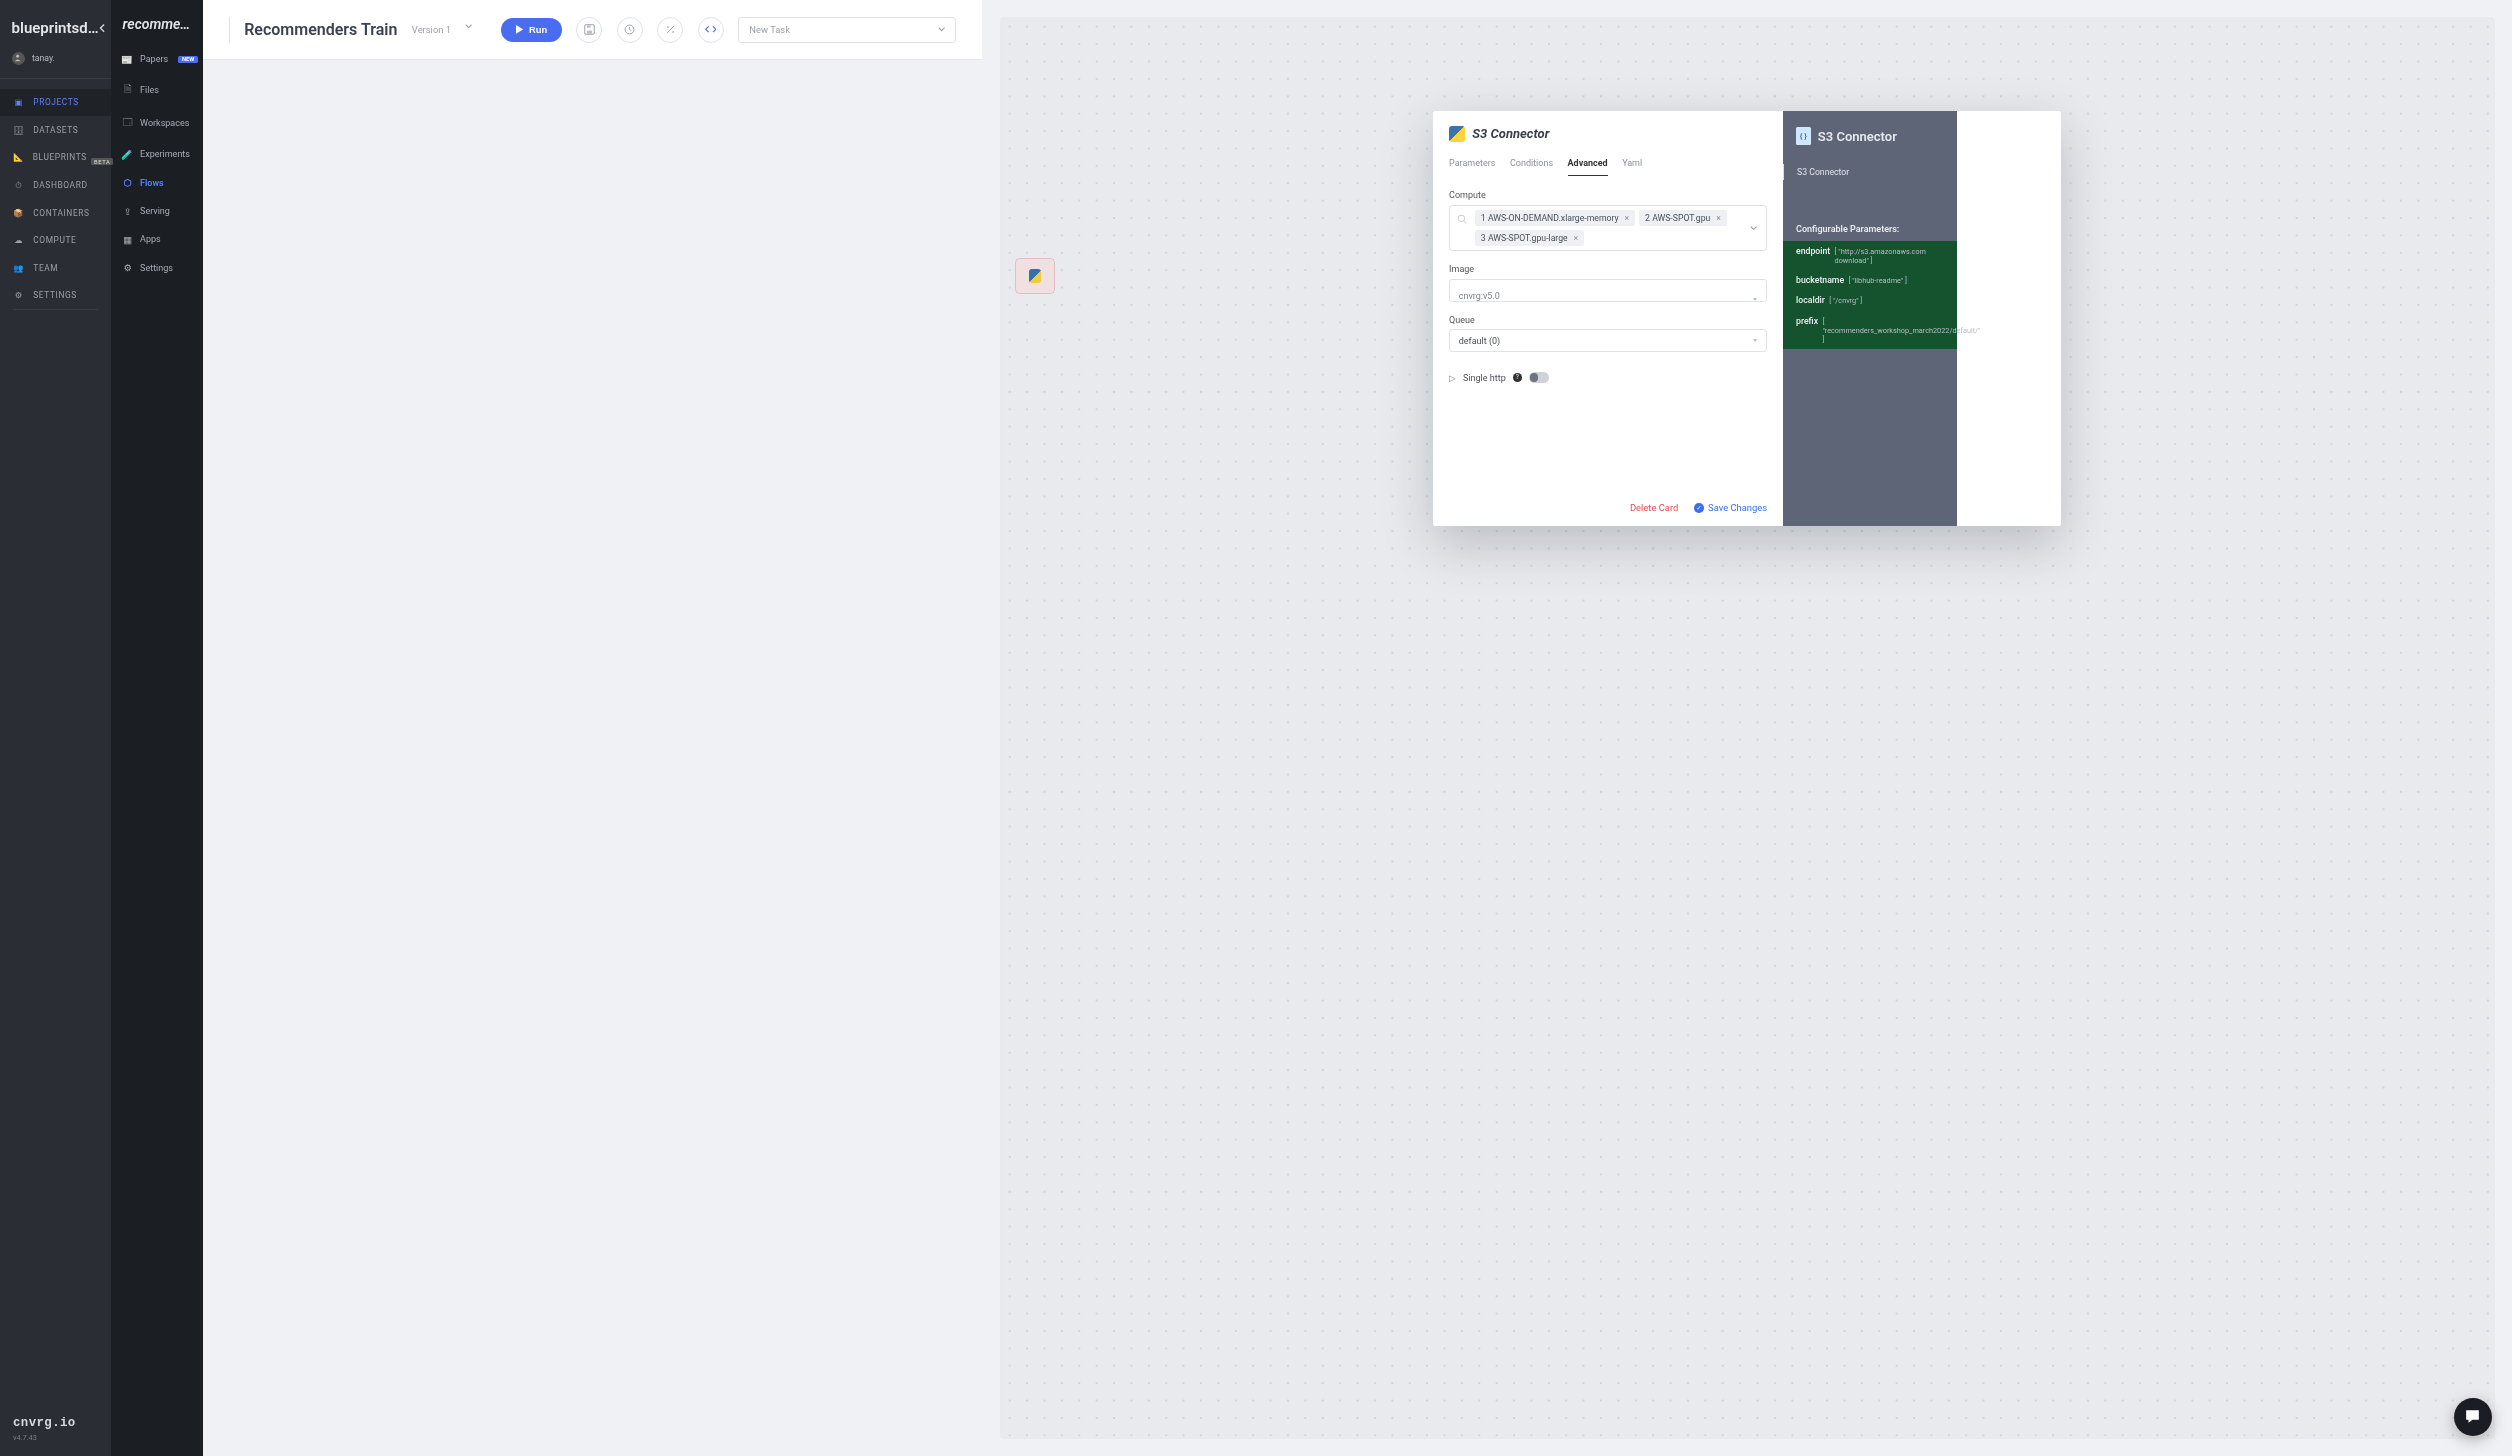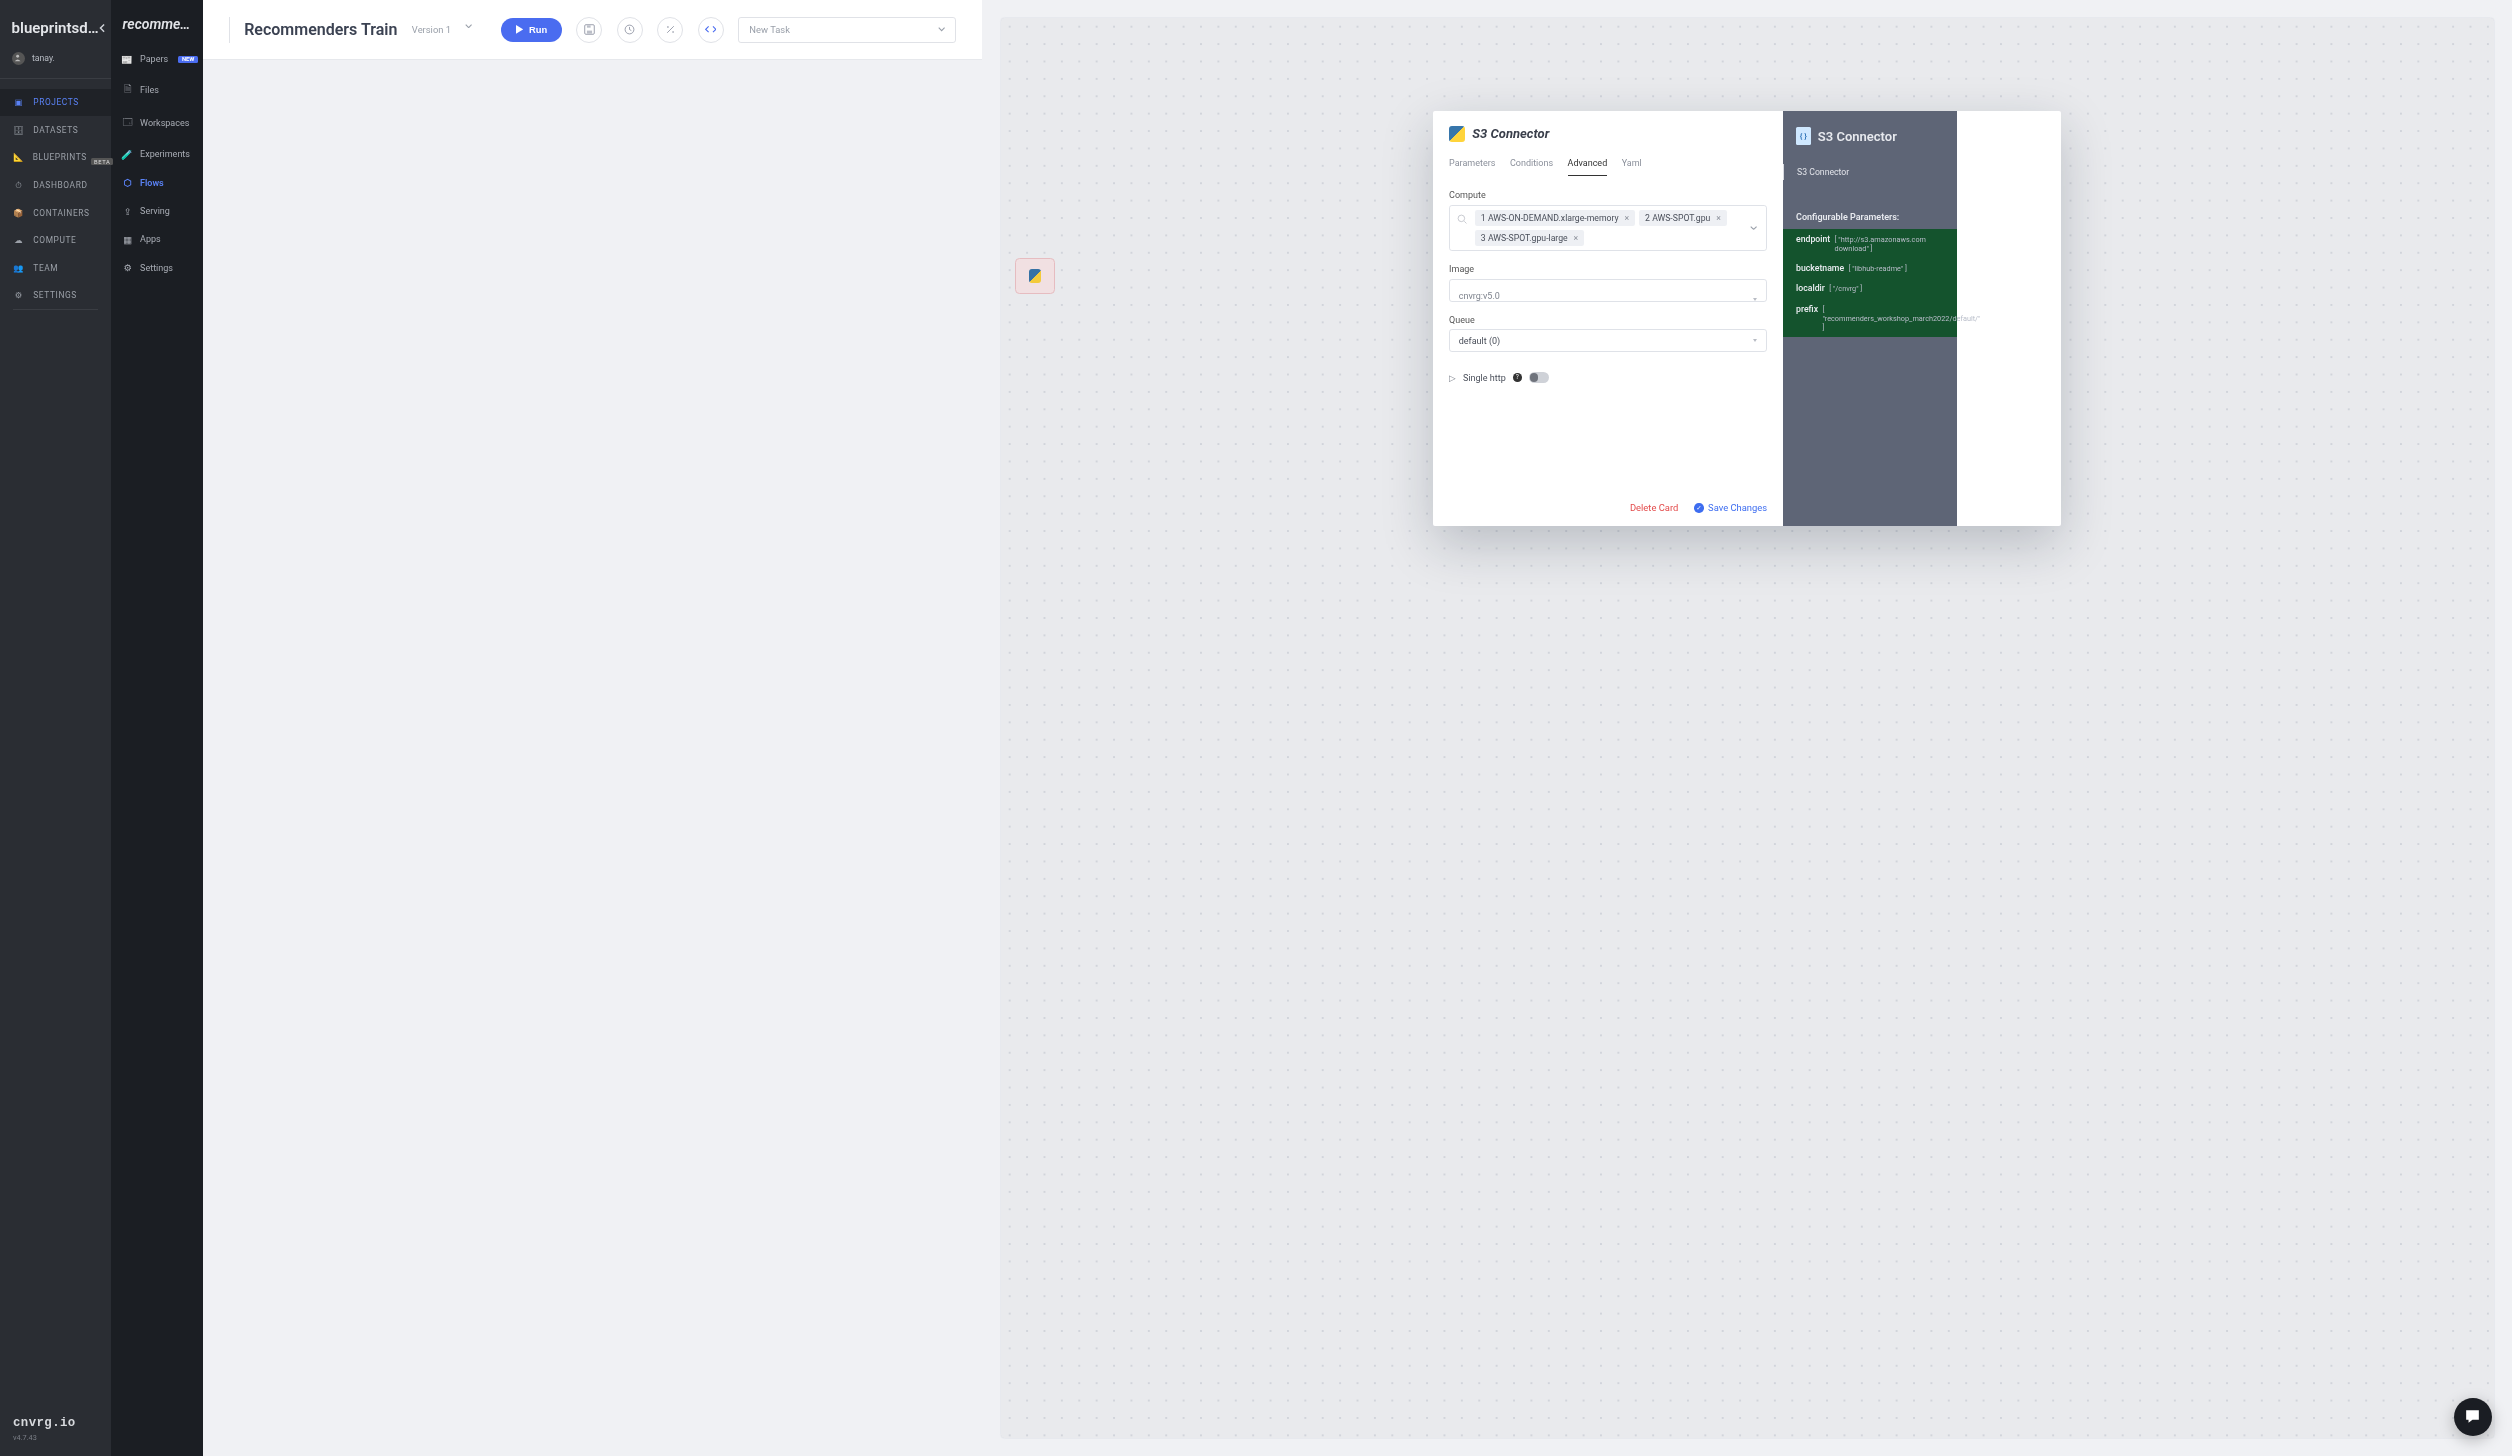--- a/index.html
+++ b/index.html
@@ -139,21 +139,21 @@
 .modal{
   margin-top:93px;width:628px;height:415px;display:flex;border-radius:2px;overflow:hidden;
   box-shadow:0 17.4px 51px rgba(20,30,50,0.22);background:#fff;
 }
 .modal-left{width:350px;padding:14.5px 16px 13px;display:flex;flex-direction:column;}
 .modal-title-row{display:flex;align-items:center;gap:7.3px;}
 .modal-title-row .py{width:16px;height:16px;border-radius:2.9px;background:linear-gradient(135deg,#3776ab 50%,#ffd43b 50%);}
 .modal-title{font-style:italic;font-weight:700;font-size:13px;color:#3a3f4b;}
 .modal-tabs{display:flex;gap:14.5px;margin-top:11.6px;border-bottom:0.7px solid transparent;font-size:9px;}
 .modal-tab{padding:4.4px 0 7.3px;color:#8b909b;cursor:pointer;}
-.modal-tab.active{color:#333;font-weight:400;border-bottom:1.5px solid #333;}
+.modal-tab.active{color:#333;font-weight:700;border-bottom:1.5px solid #333;}
 
 .section-label{font-size:9px;color:#555;margin-top:13px;margin-bottom:4.4px;}
 .multi-select{
   border:0.7px solid #dfe2e8;border-radius:2.9px;padding:4.4px 23px 4.4px 25px;position:relative;min-height:33px;
   display:flex;flex-wrap:wrap;gap:4.4px;align-items:center;
 }
 .multi-select .search-icn{position:absolute;left:7.3px;top:8.7px;color:#b4b8c0;}
 .multi-select .caret{position:absolute;right:8.7px;top:50%;transform:translateY(-50%);color:#9aa0aa;cursor:pointer;}
 .chip{background:#eef0f4;border-radius:2.2px;padding:2.9px 5.8px;font-size:8.7px;color:#4a4f5a;display:flex;align-items:center;gap:5.8px;}
 .chip .x{color:#8a8f99;cursor:pointer;font-size:8.7px;}
@@ -172,21 +172,21 @@
 
 .modal-footer{margin-top:auto;display:flex;justify-content:flex-end;gap:16px;font-size:9.4px;}
 .btn-delete{color:#e34b4b;cursor:pointer;}
 .btn-save{color:#3d6df0;cursor:pointer;display:flex;align-items:center;gap:4.4px;}
 .btn-save .chk{width:9.4px;height:9.4px;border-radius:50%;background:#3d6df0;color:#fff;font-size:6.5px;display:flex;align-items:center;justify-content:center;}
 
 .modal-right{width:174px;background:#5e6576;color:#e7e9ee;padding:16px 0 16px 0;}
 .modal-right .hdr{display:flex;align-items:center;gap:7.3px;font-size:13px;font-weight:600;padding:0 13px;}
 .modal-right .hdr .doc-icn{width:14.5px;height:17.4px;background:#cfe8ff;border-radius:1.5px;display:flex;align-items:center;justify-content:center;color:#2a6fb5;font-size:8px;}
 .modal-right .subhdr{margin-top:19px;padding:2.9px 13px;border-left:1.5px solid #d7d9e0;font-size:8.7px;color:#e2e4ea;}
-.modal-right .conf-label{margin-top:32px;padding:0 13px 7.3px;font-size:9px;font-weight:600;}
+.modal-right .conf-label{margin-top:44px;padding:0 13px 7.3px;font-size:9px;font-weight:600;}
 .modal-right .param{background:#14532d;padding:5.1px 13px;font-size:8.7px;display:flex;align-items:baseline;gap:4.4px;}
 .modal-right .param .pname{color:#eceef3;font-weight:500;}
 .modal-right .param .pval{color:#b8bdc9;font-size:7.3px;}
 
 
 .chat-fab{
   position:absolute;right:20.4px;bottom:20.4px;width:38px;height:38px;border-radius:50%;
   background:#1a1d23;display:flex;align-items:center;justify-content:center;cursor:pointer;z-index:30;
   box-shadow:0 4.4px 14.5px rgba(0,0,0,0.25);
 }

